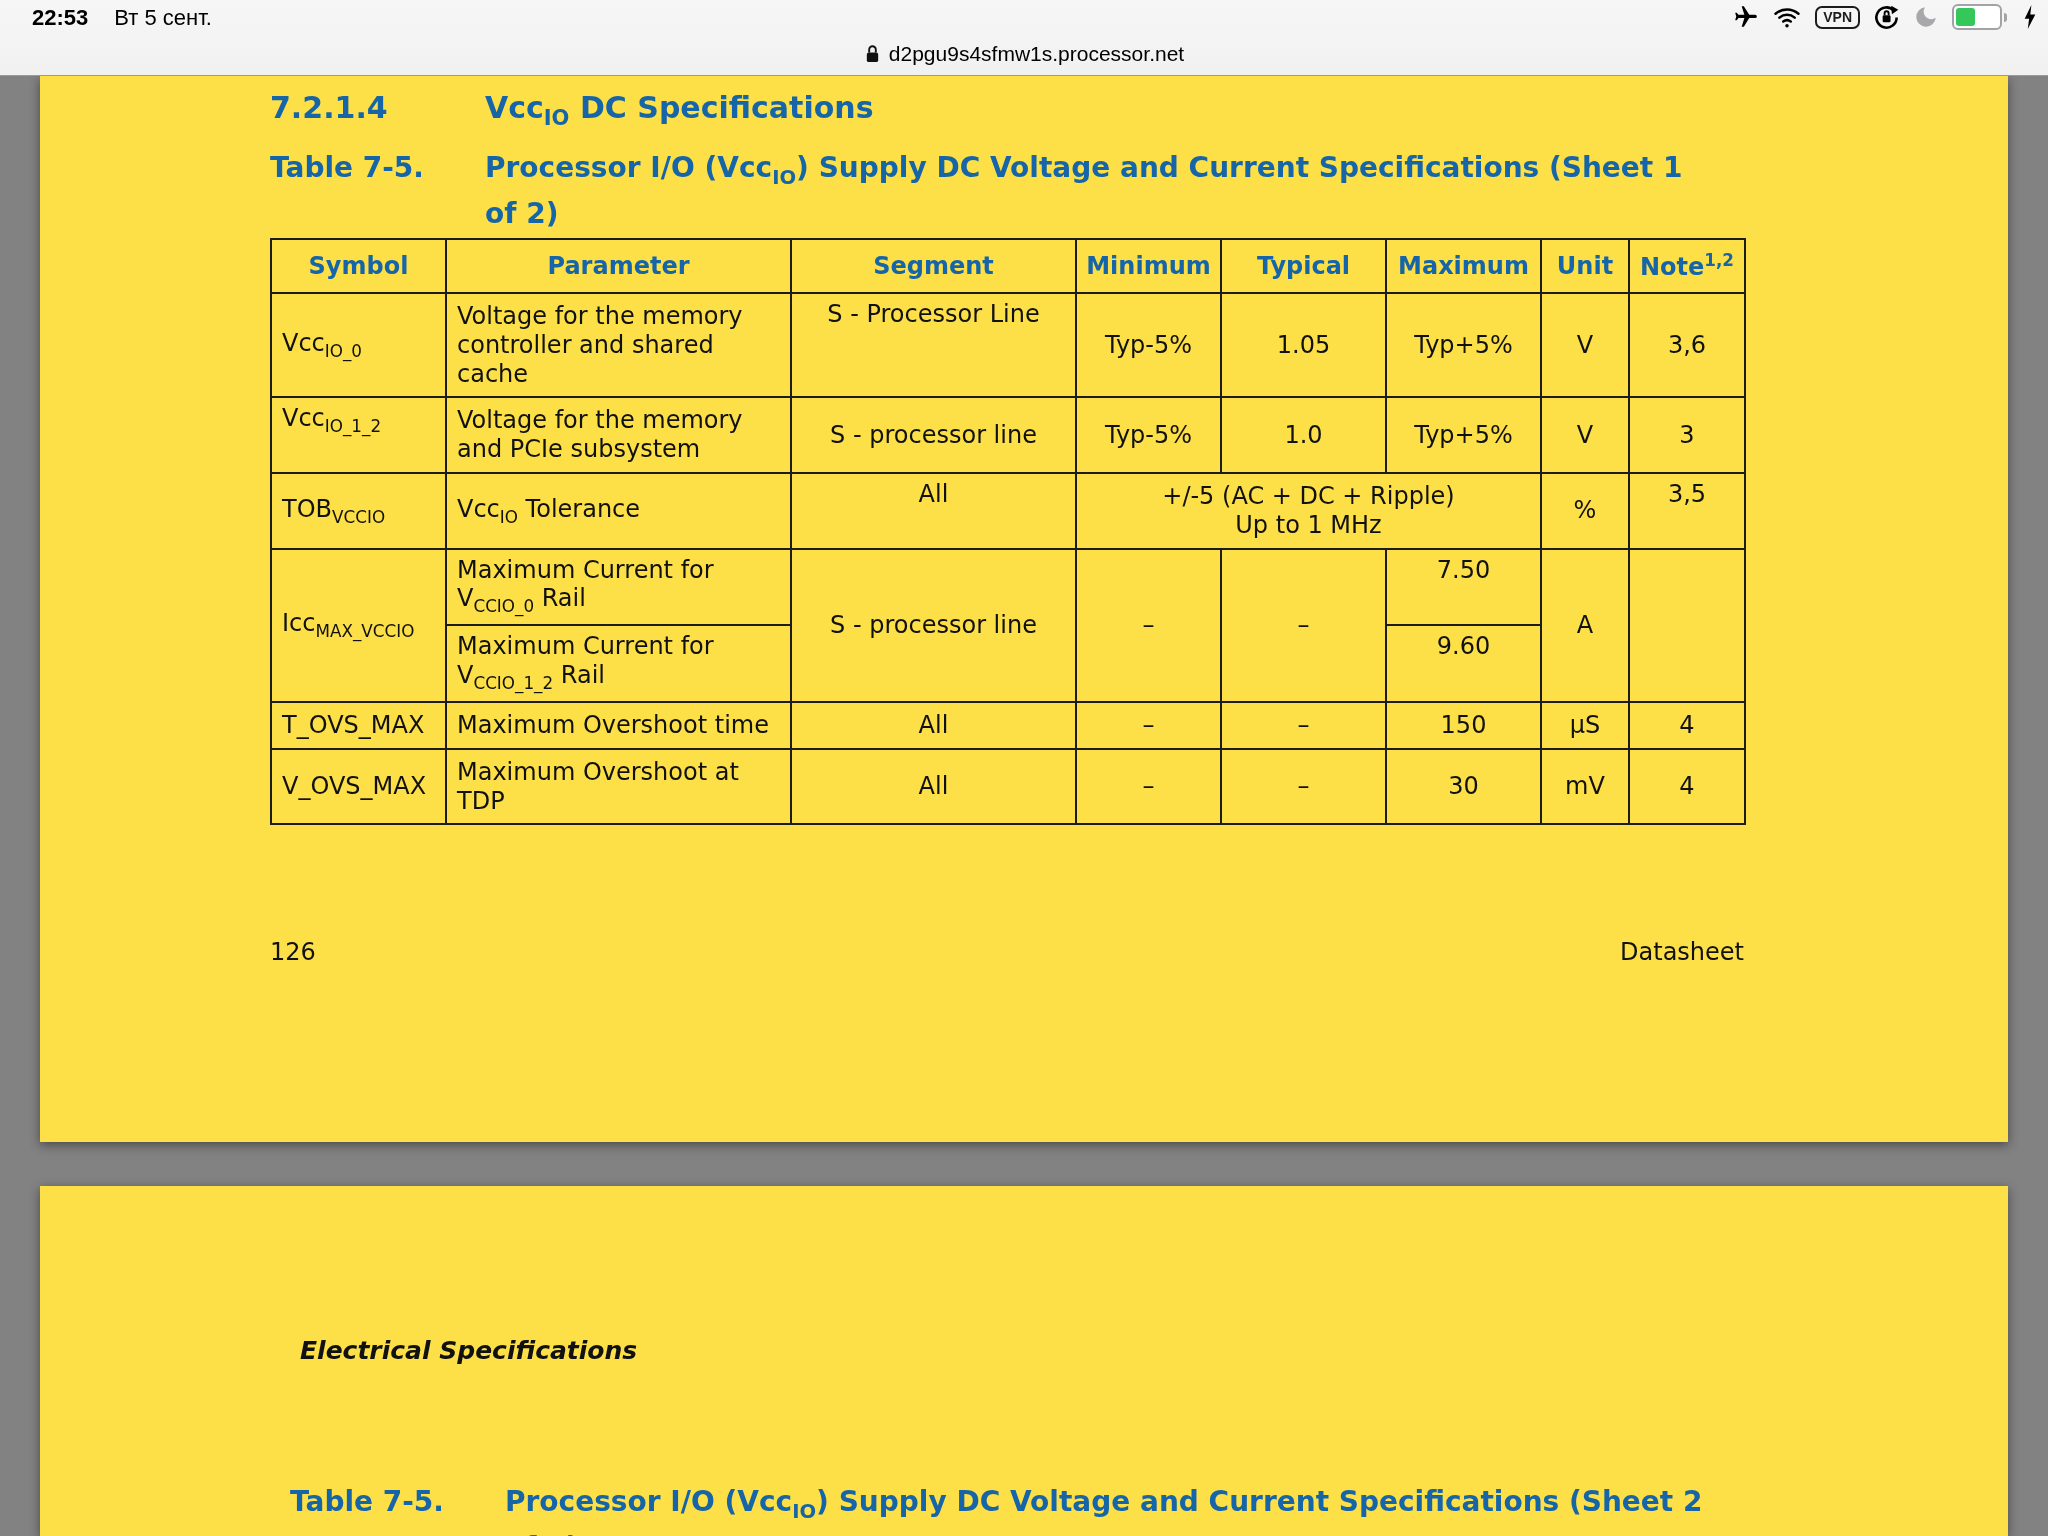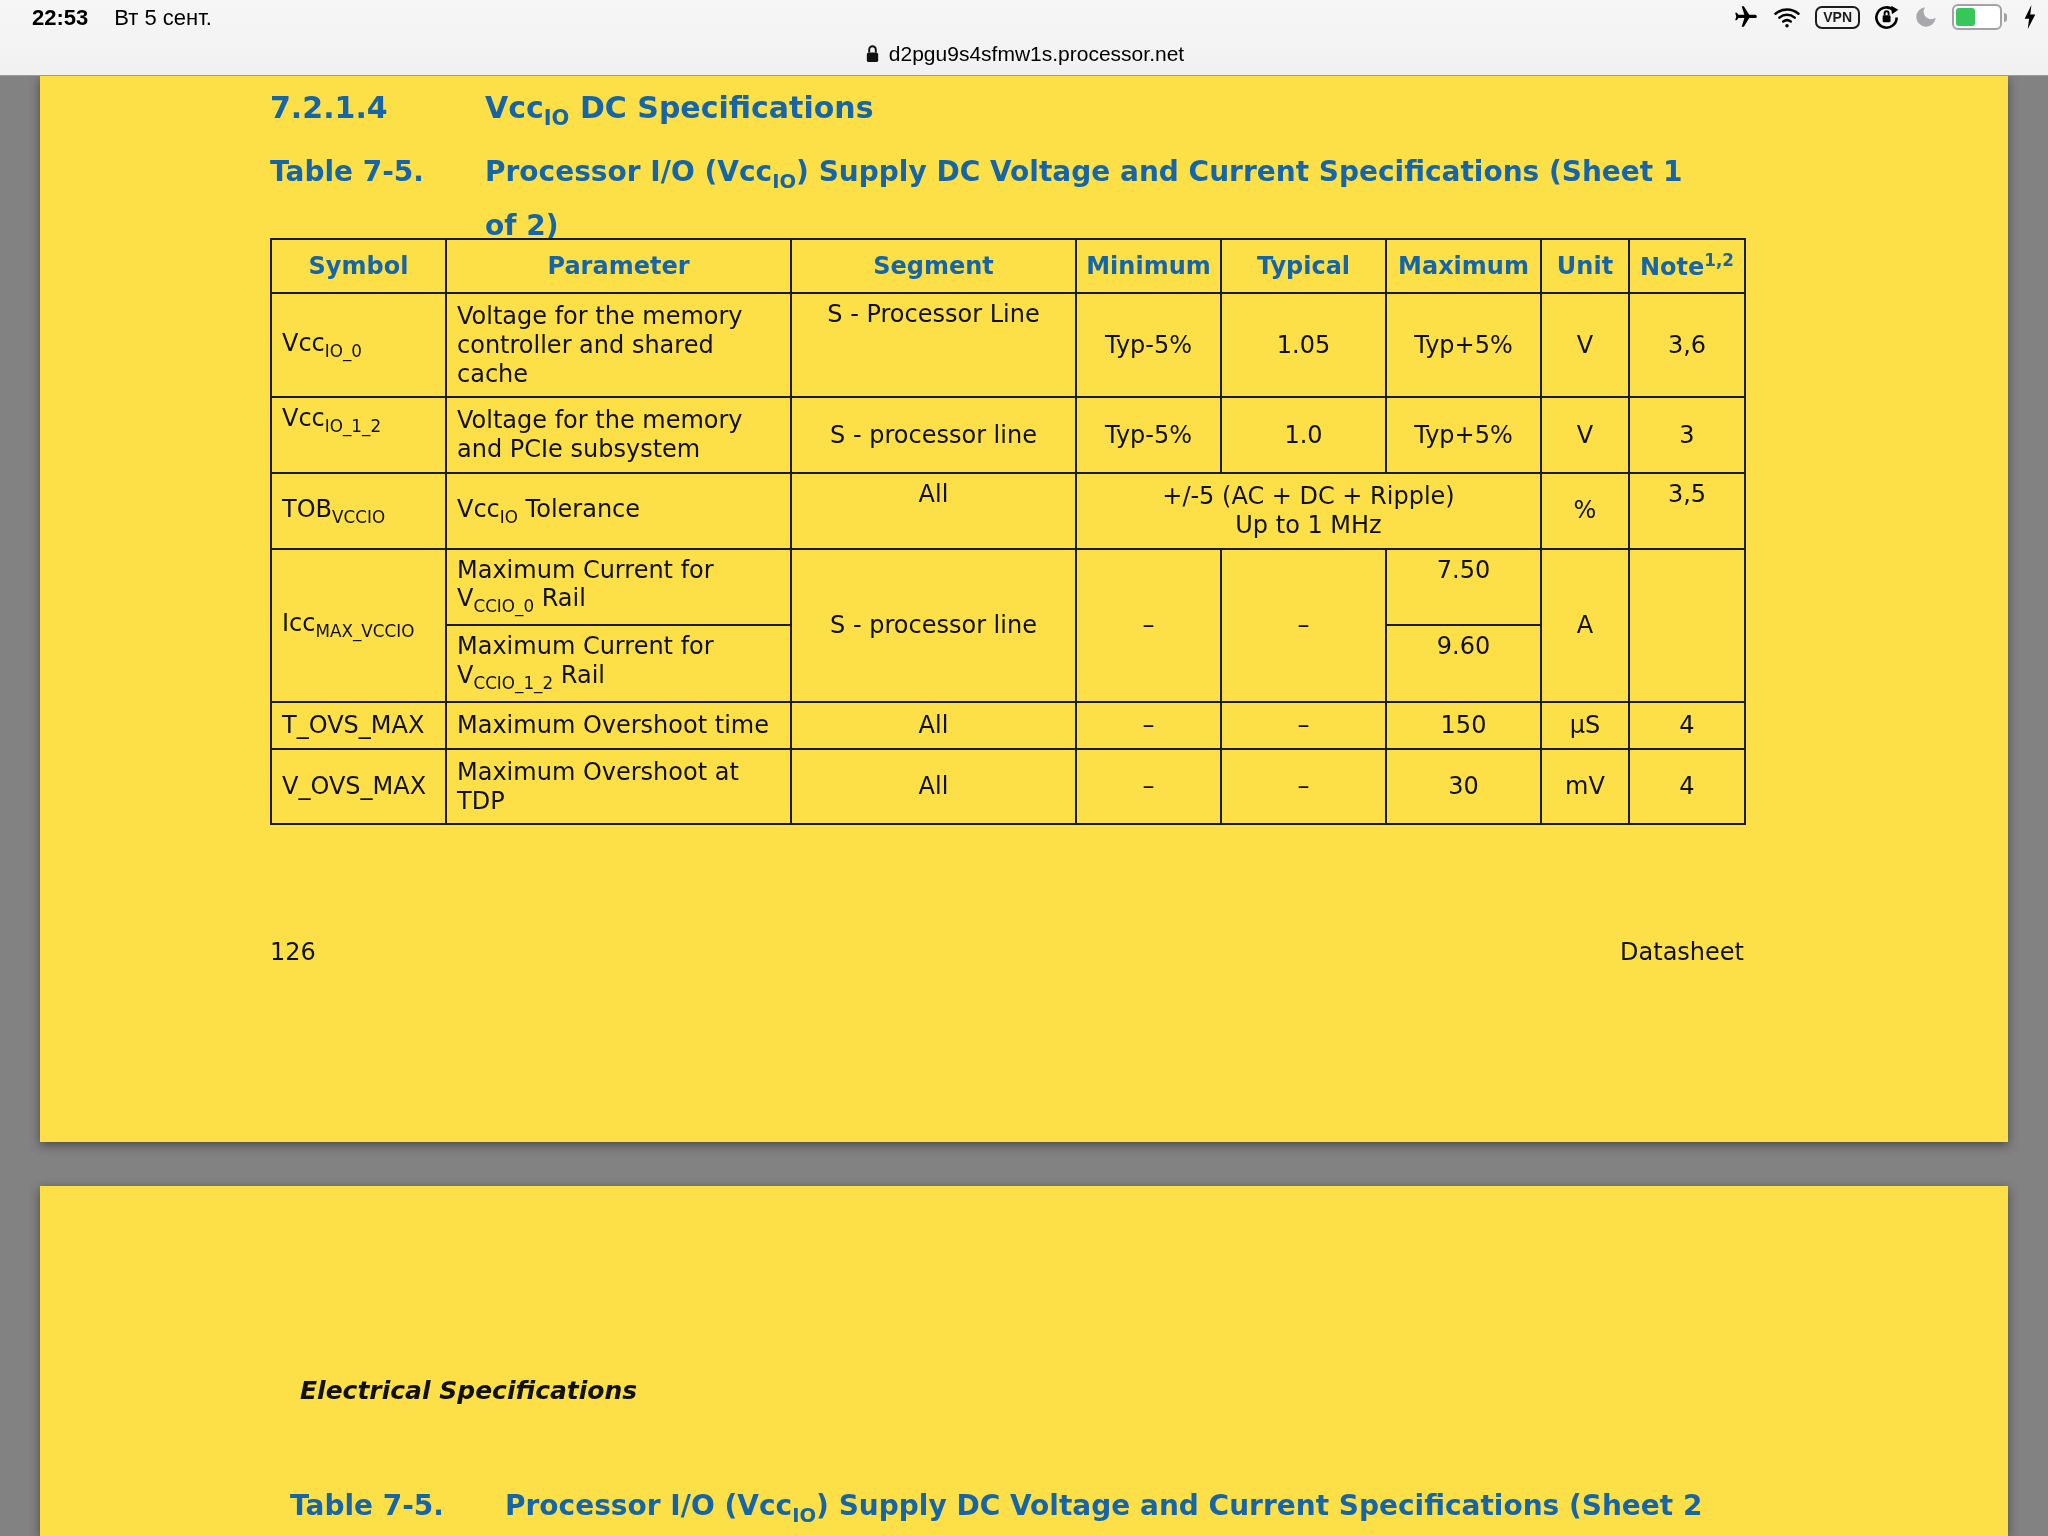--- a/index.html
+++ b/index.html
@@ -27,21 +27,21 @@
 
   
   .page{position:absolute;left:40px;width:1968px;background:#fde047;
         box-shadow:0 3px 10px rgba(0,0,0,.45);font-family:"DejaVu Sans",sans-serif;}
   #page1{top:76px;height:1066px;}
   #page2{top:1186px;height:350px;overflow:hidden;}
 
   .doc-blue{color:#1565a8;}
   .section-heading{position:absolute;left:230px;top:14px;font-size:30px;font-weight:bold;}
   .sec-num{display:inline-block;width:215px;}
-  .caption{position:absolute;font-size:28px;font-weight:bold;line-height:44px;}
+  .caption{position:absolute;font-size:28px;font-weight:bold;line-height:36px;}
   #cap1{left:230px;top:74px;}
   #cap2{left:250px;top:298px;}
   .cap-label{display:inline-block;width:215px;vertical-align:top;}
   .cap-title{display:inline-block;vertical-align:top;white-space:nowrap;}
 
   
   .spec-table{position:absolute;left:230px;top:162px;}
   table{border-collapse:collapse;table-layout:fixed;width:1474px;font-size:24px;color:#111;}
   th,td{border:2px solid #1c1c1c;padding:8px 8px;text-align:center;vertical-align:middle;
         overflow:hidden;line-height:1.2;}
@@ -49,21 +49,21 @@
   .al{text-align:left;padding-left:10px;}
   .vt{vertical-align:top;padding-top:6px;}
   sub{font-size:0.7em;}
   sup{font-size:0.7em;}
 
   .pg-footer{position:absolute;left:230px;top:862px;width:1474px;display:flex;
              justify-content:space-between;font-size:24px;color:#111;}
 
   
   .run-head{position:absolute;left:260px;top:150px;font-size:25px;font-weight:bold;
-            font-style:italic;color:#111;margin-top:40px;}
+            font-style:italic;color:#111;}
   .intel-logo{position:absolute;left:1462px;top:100px;width:260px;height:112px;}
   .i-dot{position:absolute;left:0;top:0;width:16px;height:28px;background:#00c7fd;}
   .i-stem{position:absolute;left:0;top:36px;width:16px;height:62px;background:#0068b5;}
   .ntel{position:absolute;left:19px;top:13px;font-size:112px;line-height:112px;
         font-weight:bold;letter-spacing:-5px;color:#0068b5;font-family:"DejaVu Sans",sans-serif;}
   .reg{position:absolute;right:10px;bottom:-2px;font-size:15px;color:#0068b5;}
 
   .icon{display:inline-flex;align-items:center;}
 </style>
 </head>

